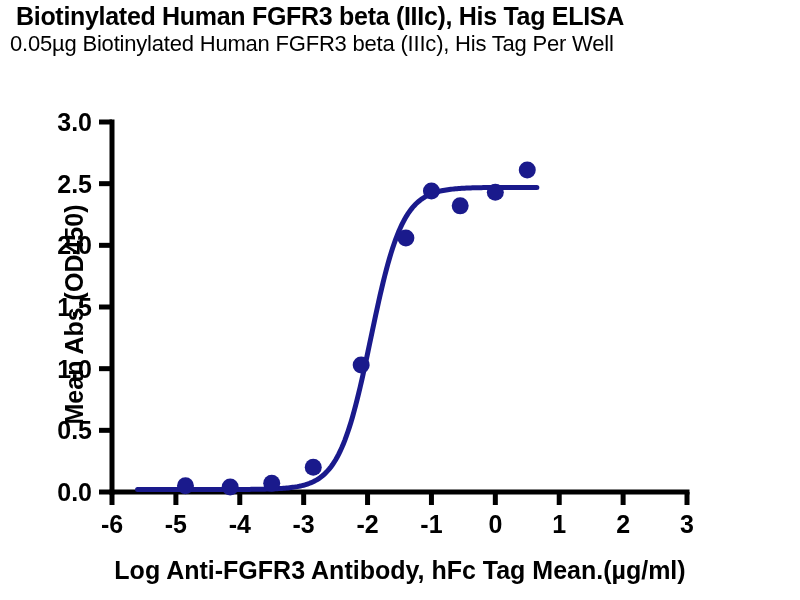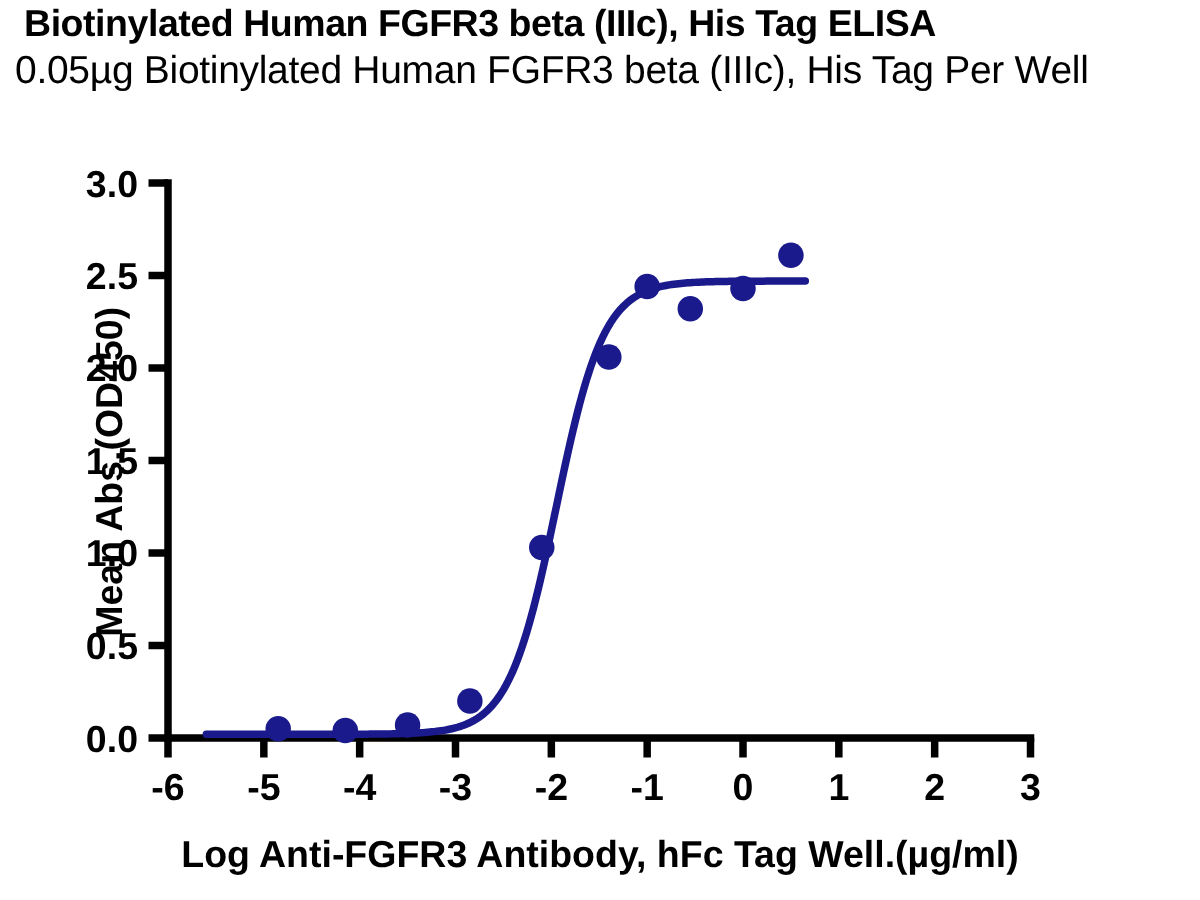--- a/index.html
+++ b/index.html
@@ -30,21 +30,21 @@
     font-weight: bold;
     letter-spacing: -0.3px;
     white-space: nowrap;
     line-height: 1.12;
   }
   .subtitle {
     position: absolute;
     left: 10px;
     top: 32px;
     width: 790px;
-    font-size: 26px;
+    font-size: 22px;
     font-weight: normal;
     letter-spacing: -0.2px;
     white-space: nowrap;
     line-height: 1.12;
   }
   .ylabel {
     position: absolute;
     left: -126px;
     top: 300px;
     width: 400px;
@@ -131,15 +131,15 @@
         <circle cx="361.17" cy="364.97" r="8.5" fill="#1a1a8c"></circle>
         <circle cx="405.89" cy="237.93" r="8.5" fill="#1a1a8c"></circle>
         <circle cx="431.44" cy="191.07" r="8.5" fill="#1a1a8c"></circle>
         <circle cx="460.19" cy="205.87" r="8.5" fill="#1a1a8c"></circle>
         <circle cx="495.33" cy="192.30" r="8.5" fill="#1a1a8c"></circle>
         <circle cx="527.28" cy="170.10" r="8.5" fill="#1a1a8c"></circle>
       </g>
   </svg>
 
   <div class="ylabel">Mean Abs.(OD450)</div>
-  <div class="xlabel">Log Anti-FGFR3 Antibody, hFc Tag Well.(µg/ml)</div>
+  <div class="xlabel">Log Anti-FGFR3 Antibody, hFc Tag Mean.(µg/ml)</div>
 
 </div>
 
 </body></html>

